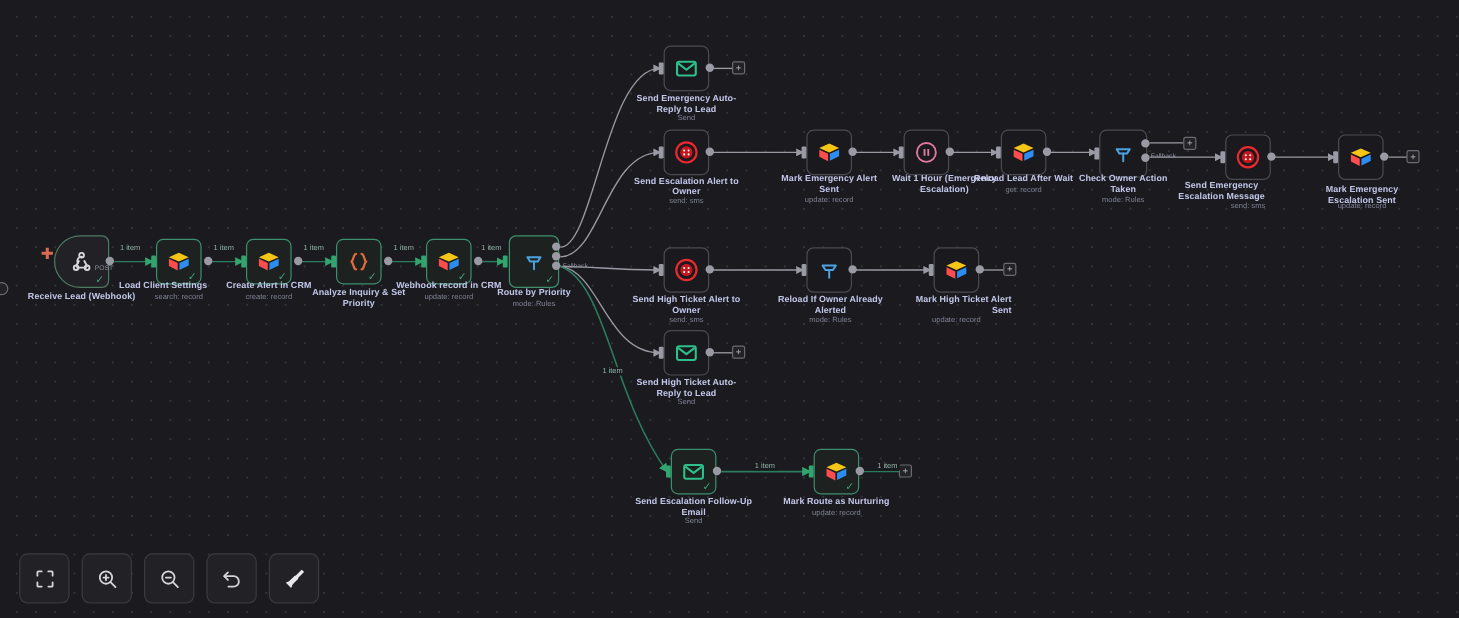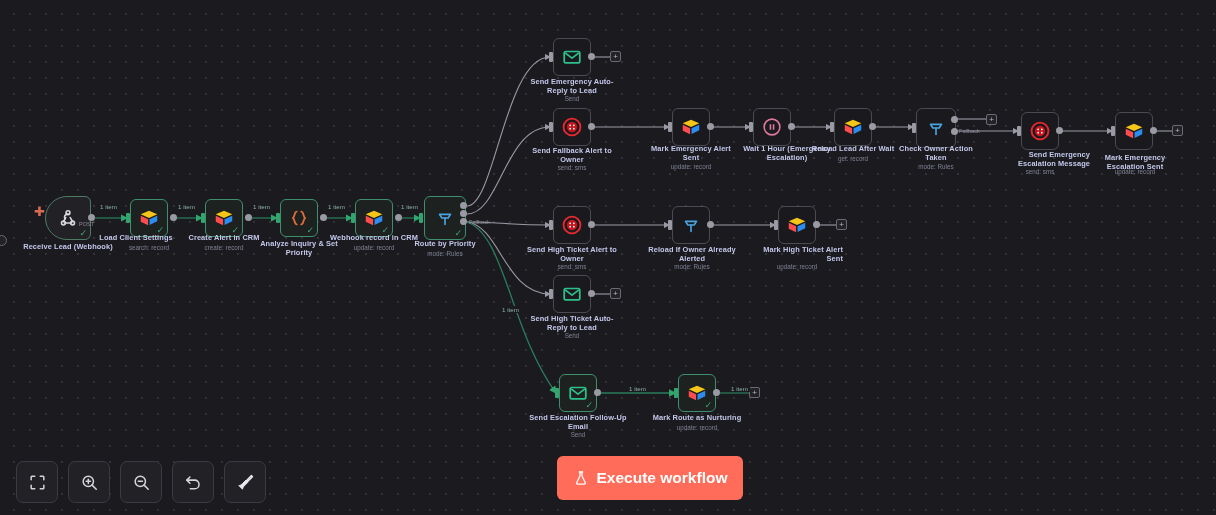--- a/index.html
+++ b/index.html
@@ -322,21 +322,21 @@
       <circle cx="12" cy="12" r="9.2" fill="none" stroke="#e8292f" stroke-width="2"></circle>
       <circle cx="12" cy="12" r="5.6" fill="#c4161c"></circle>
       <circle cx="10" cy="10.2" r="0.95" fill="#ffffff"></circle>
         <circle cx="14" cy="10.2" r="0.95" fill="#ffffff"></circle>
       <circle cx="10" cy="13.8" r="0.95" fill="#ffffff"></circle>
         <circle cx="14" cy="13.8" r="0.95" fill="#ffffff"></circle>
     </svg>
   </div>
   <div class="port-in" style="left:549px; top:122px;"></div>
   <div class="port" style="left:588px; top:123px;"></div>
-  <div class="caption" style="left:522px; top:147px; width:100px;">Send Fallback Alert to Owner</div>
+  <div class="caption" style="left:522px; top:147px; width:100px;">Send Escalation Alert to Owner</div>
   <div class="subcaption" style="left:522px; top:164px; width:100px;">send: sms</div>
 
   <div class="node" style="left:672px; top:108px;">
     <svg class="glyph" viewBox="0 0 24 24">
       <path d="M3 8 L12 4 L21 8 L12 12 Z" fill="#f5c518"></path>
       <path d="M3 9.5 L11 13.3 L11 20 L3 16 Z" fill="#ff4d4d"></path>
       <path d="M12.6 13.3 L21 9.5 L21 15.5 L12.6 19.6 Z" fill="#2d8cf0"></path>
     </svg>
   </div>
   <div class="port-in" style="left:668px; top:122px;"></div>
@@ -386,21 +386,21 @@
       <circle cx="12" cy="12" r="9.2" fill="none" stroke="#e8292f" stroke-width="2"></circle>
       <circle cx="12" cy="12" r="5.6" fill="#c4161c"></circle>
       <circle cx="10" cy="10.2" r="0.95" fill="#ffffff"></circle>
         <circle cx="14" cy="10.2" r="0.95" fill="#ffffff"></circle>
       <circle cx="10" cy="13.8" r="0.95" fill="#ffffff"></circle>
         <circle cx="14" cy="13.8" r="0.95" fill="#ffffff"></circle>
     </svg>
   </div>
   <div class="port-in" style="left:1017px; top:126px;"></div>
   <div class="port" style="left:1056px; top:127px;"></div>
-  <div class="caption" style="left:990px; top:151px; width:100px;text-align:right;">Send Emergency Escalation Message</div>
+  <div class="caption" style="left:968px; top:151px; width:100px;">Send Emergency Escalation Message</div>
   <div class="subcaption" style="left:990px; top:168px; width:100px;">send: sms</div>
 
   <div class="node" style="left:1115px; top:112px;">
     <svg class="glyph" viewBox="0 0 24 24">
       <path d="M3 8 L12 4 L21 8 L12 12 Z" fill="#f5c518"></path>
       <path d="M3 9.5 L11 13.3 L11 20 L3 16 Z" fill="#ff4d4d"></path>
       <path d="M12.6 13.3 L21 9.5 L21 15.5 L12.6 19.6 Z" fill="#2d8cf0"></path>
     </svg>
   </div>
   <div class="port-in" style="left:1111px; top:126px;"></div>
@@ -529,21 +529,14 @@
       </svg>
     </div>
     <div class="tool-btn">
       <svg viewBox="0 0 24 24" fill="#e8e8ee" stroke="#e8e8ee" stroke-width="1.2" stroke-linejoin="round">
         <path d="M19.5 3.3 L13.4 9.4 l1.3 1.3 l6.1 -6.1 z" fill="none" stroke-width="1.8"></path>
         <path d="M12.6 8.9 L8 13.5 c-1.6 1.6 -2.6 2.1 -4.4 2.4 l4.6 4.6 c0.4 -1.9 0.9 -2.9 2.5 -4.5 l4.5 -4.5 z"></path>
       </svg>
     </div>
   </div>
 
-  <button id="execute-workflow-button">
-    <svg viewBox="0 0 24 24" fill="none" stroke="#ffffff" stroke-width="1.9" stroke-linecap="round" stroke-linejoin="round">
-      <path d="M9.5 3 h5"></path>
-        <path d="M10.5 3 v6 L5.5 19 a1.6 1.6 0 0 0 1.4 2.3 h10.2 A1.6 1.6 0 0 0 18.5 19 L13.5 9 V3"></path>
-    </svg>
-    <span>Execute workflow</span>
-  </button>
 
 </div>
 
 </body></html>

